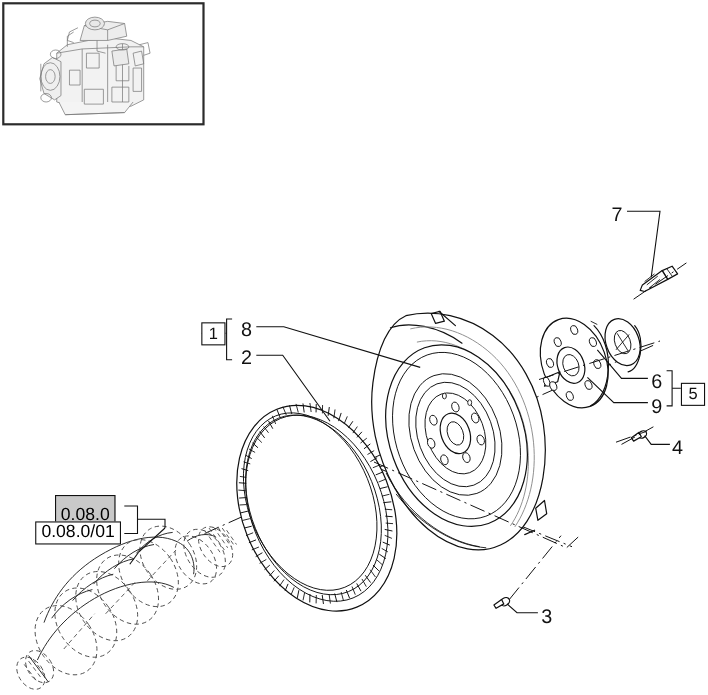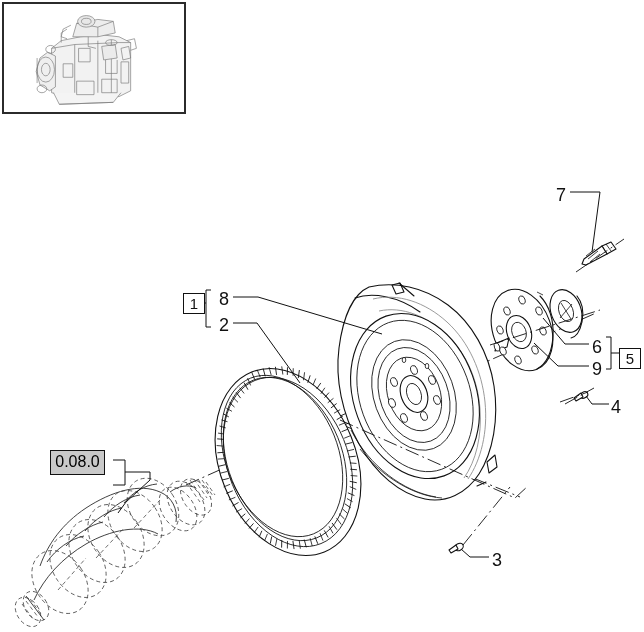--- a/index.html
+++ b/index.html
@@ -458,22 +458,23 @@
     </g>
 
     <g>
       <path class="ctr" d="M340 420 L515 498 L528 486"></path>
       <path class="ctr" d="M463 545 L510 487"></path>
       <path class="ctr" d="M490 345 L600 310"></path>
       <path class="ctr" d="M560 402 L588 392"></path>
     </g>
   </svg>
 
-  <div class="section-box shaded" style="left:50px; top:450px; width:55px; height:25px;">0.08.0</div>
-
+  <div class="section-box shaded" style="left:50px; top:450px; width:55px; height:39px;">0.08.0</div>
+
+  <div class="section-box" style="left:32px; top:474px; width:78px; height:21px;">0.08.0/01</div>
 
   <div class="label-box" style="left:183px; top:293px; width:22px; height:21px;">1</div>
 
   <div class="label-box" style="left:619px; top:348px; width:22px; height:21px;">5</div>
 
   <div class="ref-num" style="left:219px; top:290px;">8</div>
 
   <div class="ref-num" style="left:219px; top:316px;">2</div>
 
   <div class="ref-num" style="left:556px; top:186px;">7</div>

